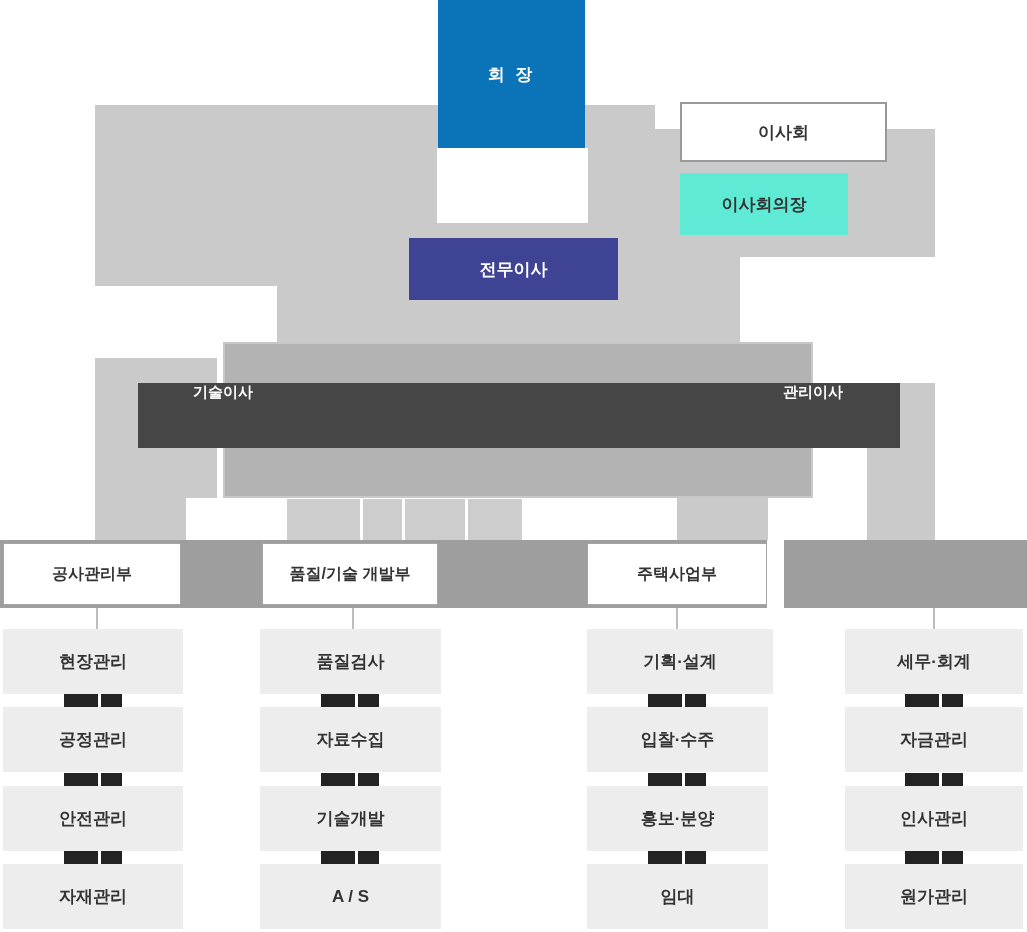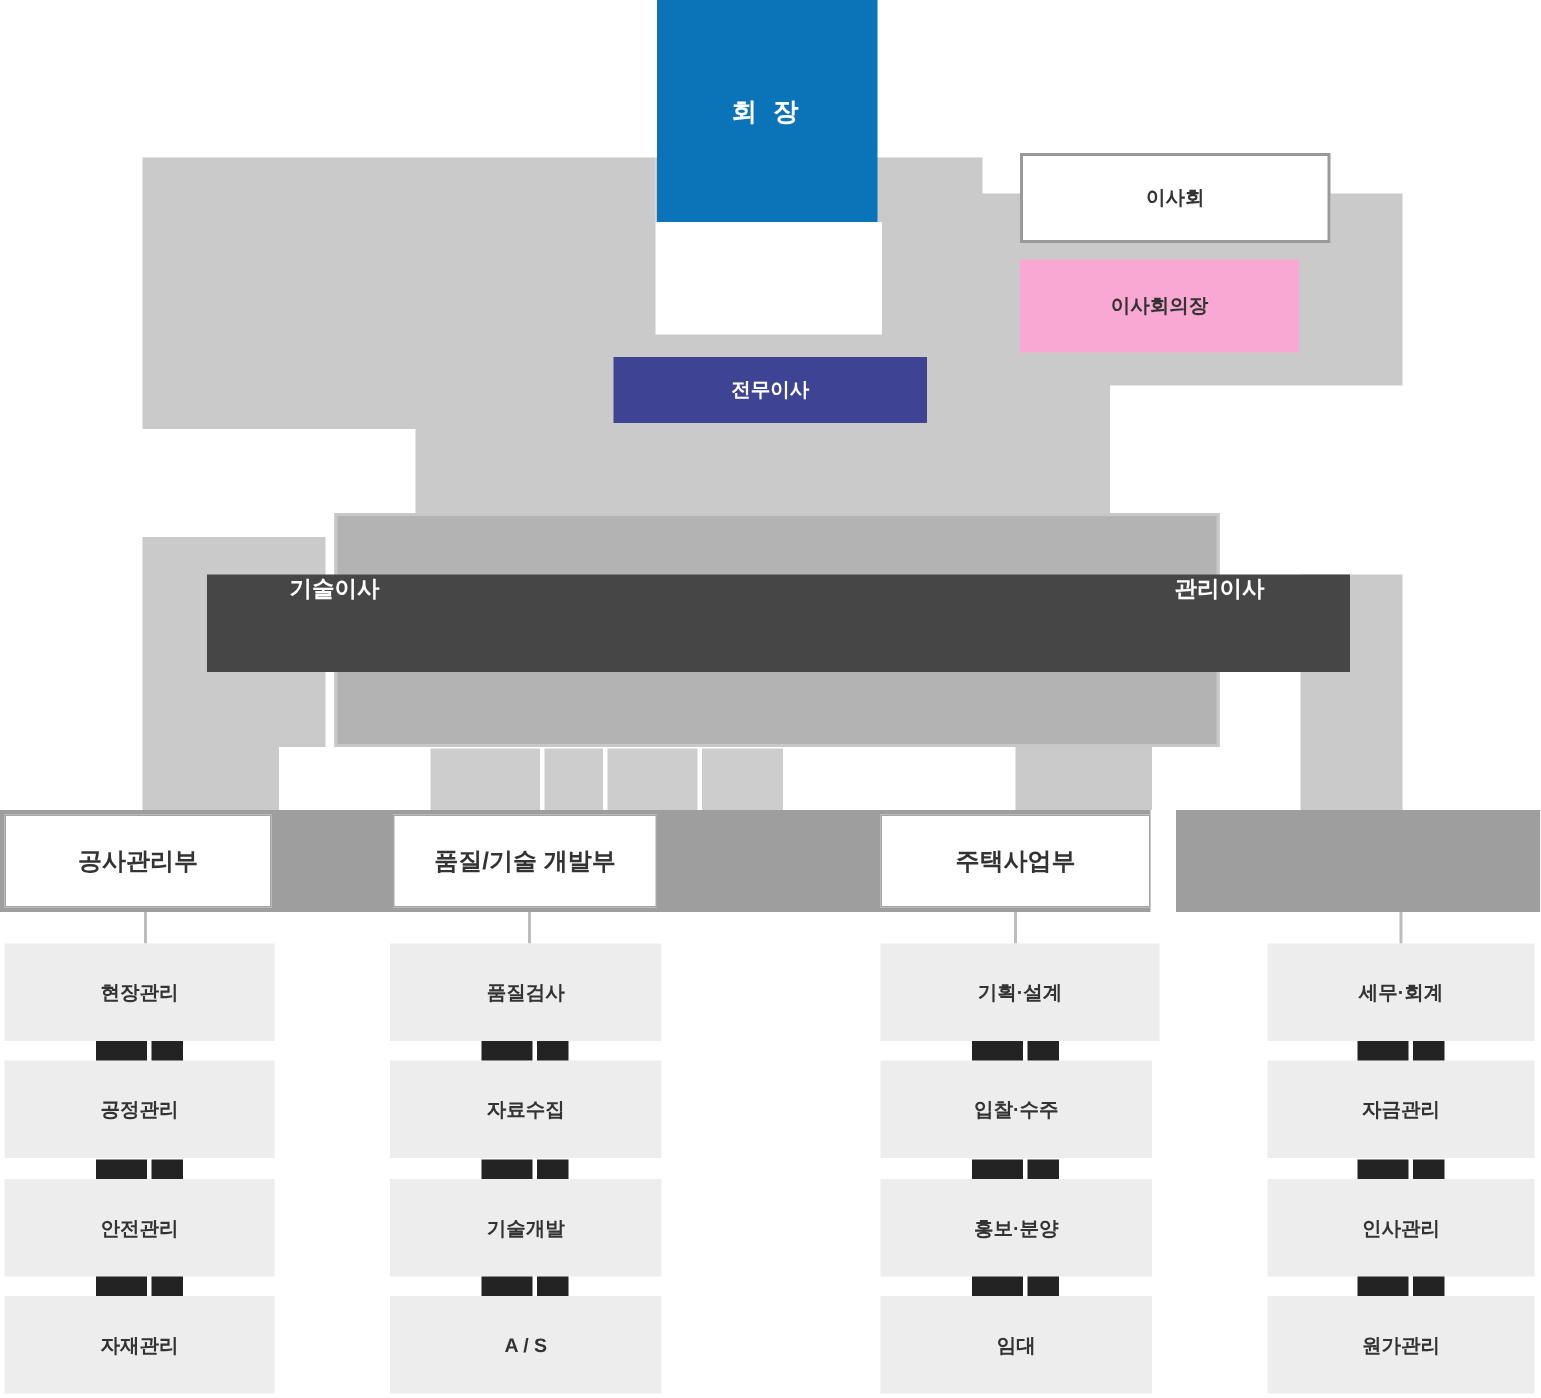--- a/index.html
+++ b/index.html
@@ -18,36 +18,36 @@
   .strip { background: #cdcdcd; }
   .bandseg { background: #9e9e9e; }
   
   .node {
     position: absolute;
     display: flex;
     align-items: center;
     justify-content: center;
     color: #333333;
     font-weight: bold;
-    font-size: 13px;
+    font-size: 17px;
   }
   .chairman {
     left: 438px; top: 0; width: 147px; height: 148px;
     background: #0b73b8; color: #ffffff; font-size: 17px; letter-spacing: 3px;
   }
   .board {
     left: 680px; top: 102px; width: 207px; height: 60px;
     background: #ffffff; border: 2px solid #999999;
   }
   .board-chairman {
-    left: 680px; top: 173px; width: 186px; height: 62px;
-    background: #f9a8d4;
+    left: 680px; top: 173px; width: 168px; height: 62px;
+    background: #5eead4;
   }
   .exec {
-    left: 409px; top: 238px; width: 209px; height: 44px;
+    left: 409px; top: 238px; width: 209px; height: 62px;
     background: #3f4394; color: #ffffff;
   }
   .mid-panel {
     position: absolute;
     left: 223px; top: 342px; width: 590px; height: 156px;
     background: #b3b3b3; border: 2px solid #c8c8c8;
   }
   .director-bar {
     position: absolute;
     left: 138px; top: 383px; width: 762px; height: 65px;

